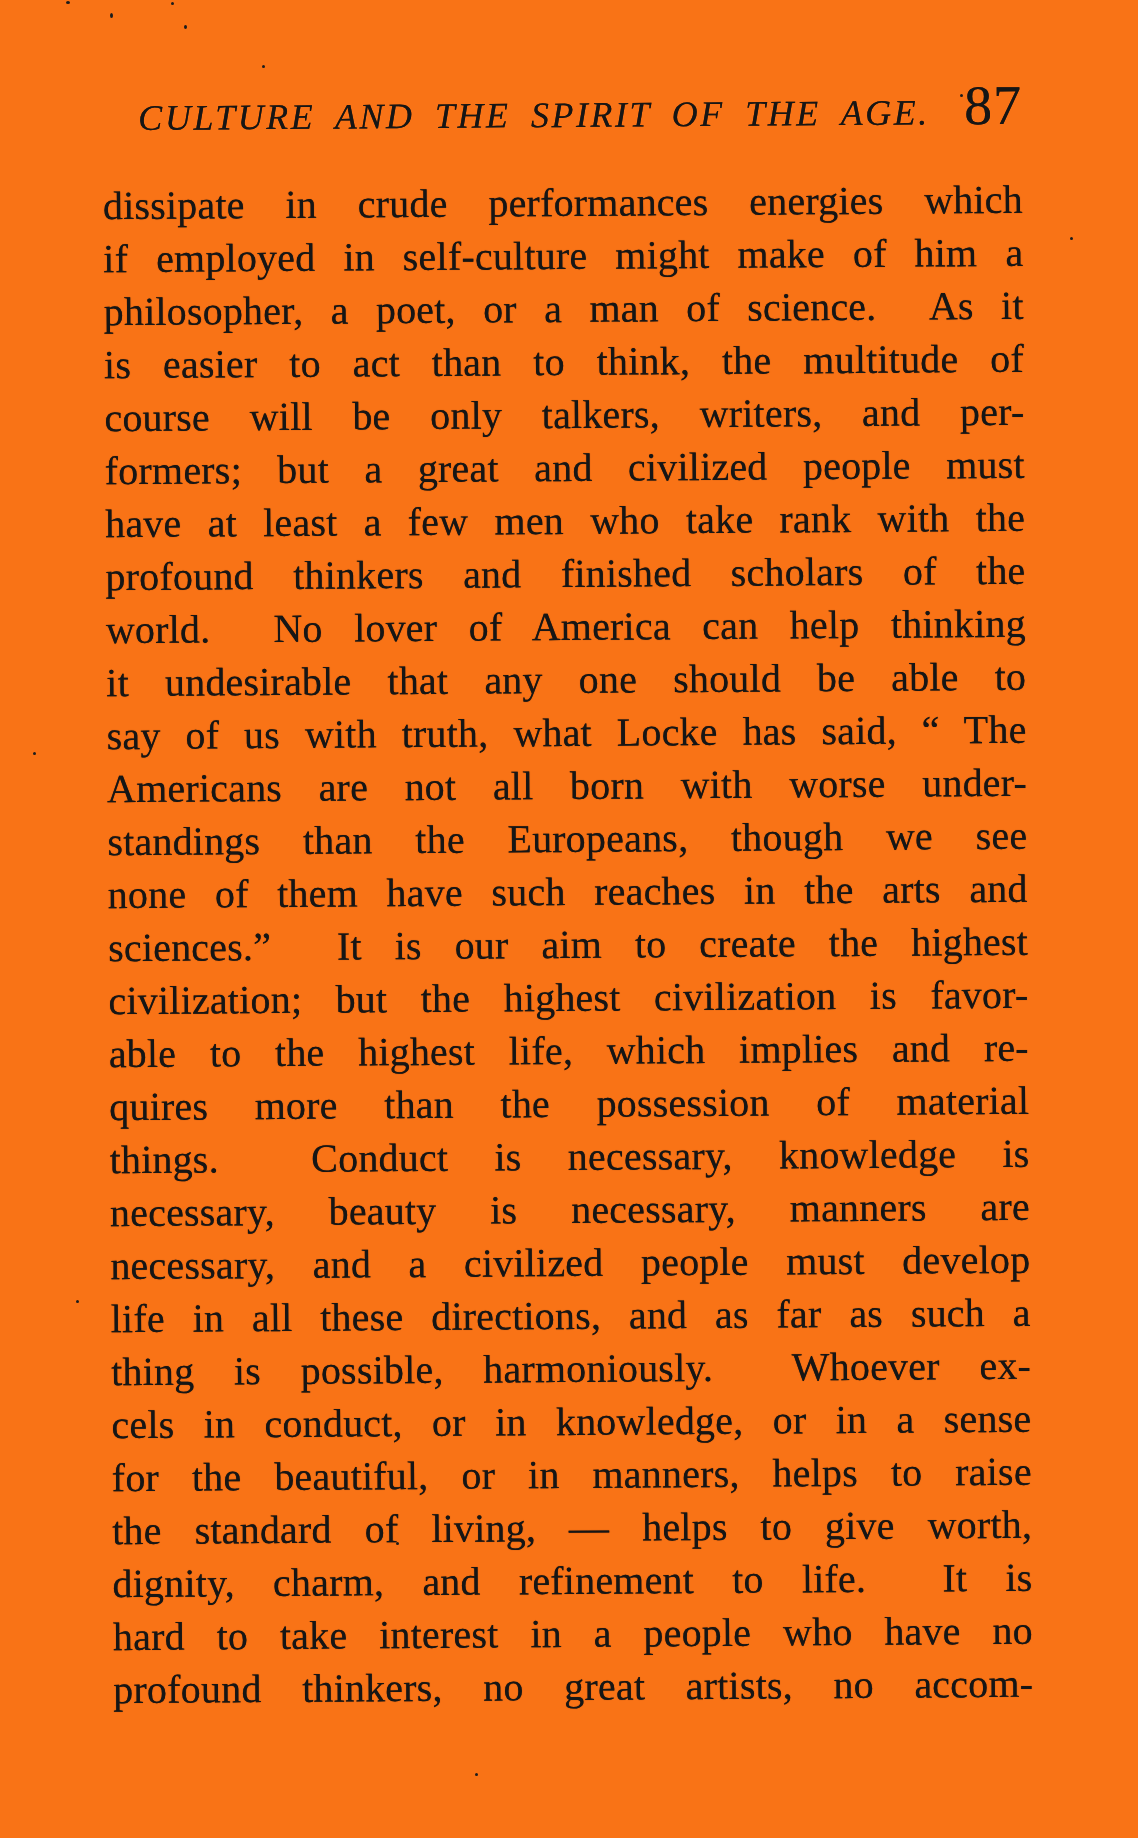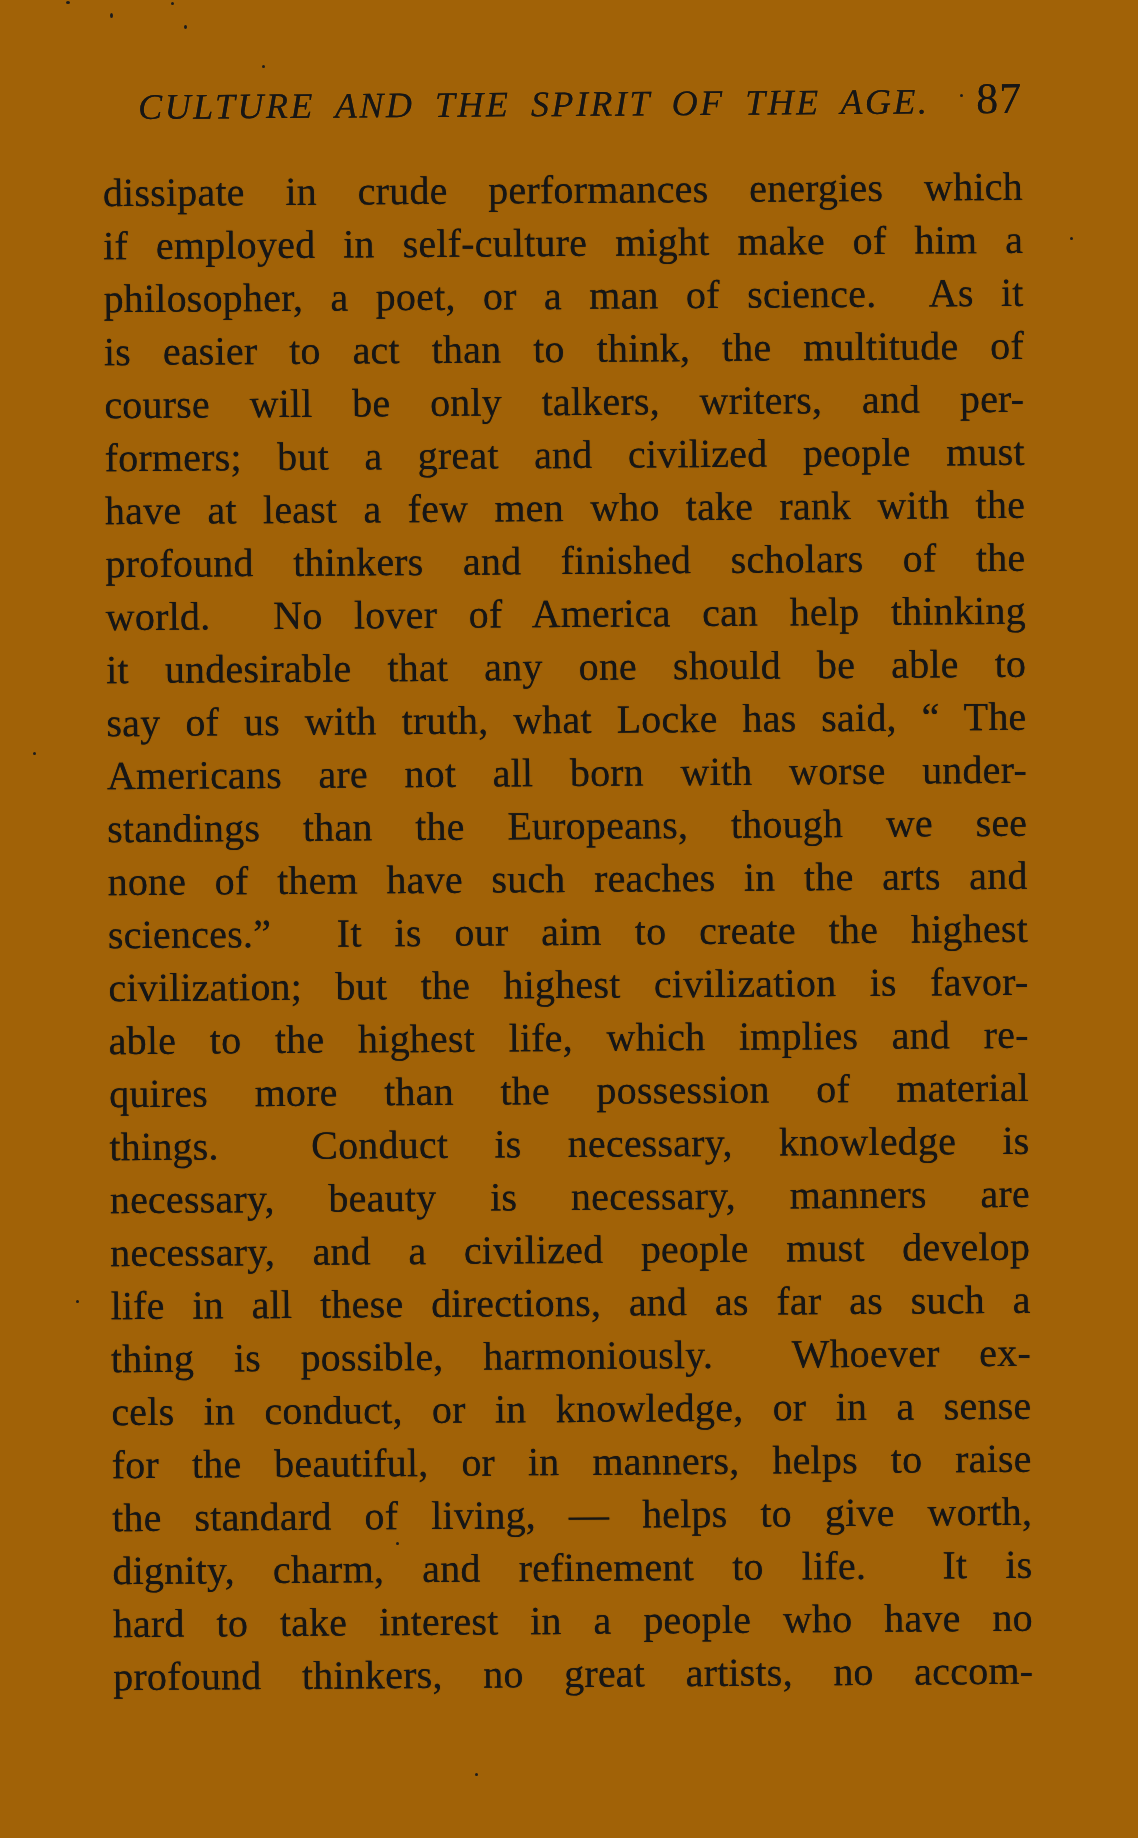--- a/index.html
+++ b/index.html
@@ -3,21 +3,21 @@
 <meta charset="utf-8">
 <style>
   * { margin: 0; padding: 0; box-sizing: border-box; }
   html, body { background: #ffffff; }
 
   .page {
     position: relative;
     width: 1138px;
     height: 1838px;
     margin: 0 auto;
-    background: #a16207;
+    background: #f97316;
     overflow: hidden;
     color: #161616;
     font-family: "Liberation Serif", "DejaVu Serif", serif;
   }
 
   
   .tilt {
     transform: rotate(-0.4deg);
     transform-origin: 570px 0;
   }
@@ -32,21 +32,21 @@
   .head-title {
     font-style: italic;
     font-size: 36px;
     letter-spacing: 2.5px;
     word-spacing: 9px;
     white-space: nowrap;
     text-shadow: 0 0 0.6px rgba(10,10,10,0.75);
   }
 
   .page-number {
-    font-size: 44px;
+    font-size: 56px;
     letter-spacing: 1px;
     text-shadow: 0 0 0.6px rgba(10,10,10,0.75);
   }
 
   .body-text {
     margin: 36px 116px 0 102px;
     font-size: 40px;
     line-height: 53px;
     text-shadow: 0 0 0.7px rgba(10,10,10,0.8);
     letter-spacing: 0.2px;

